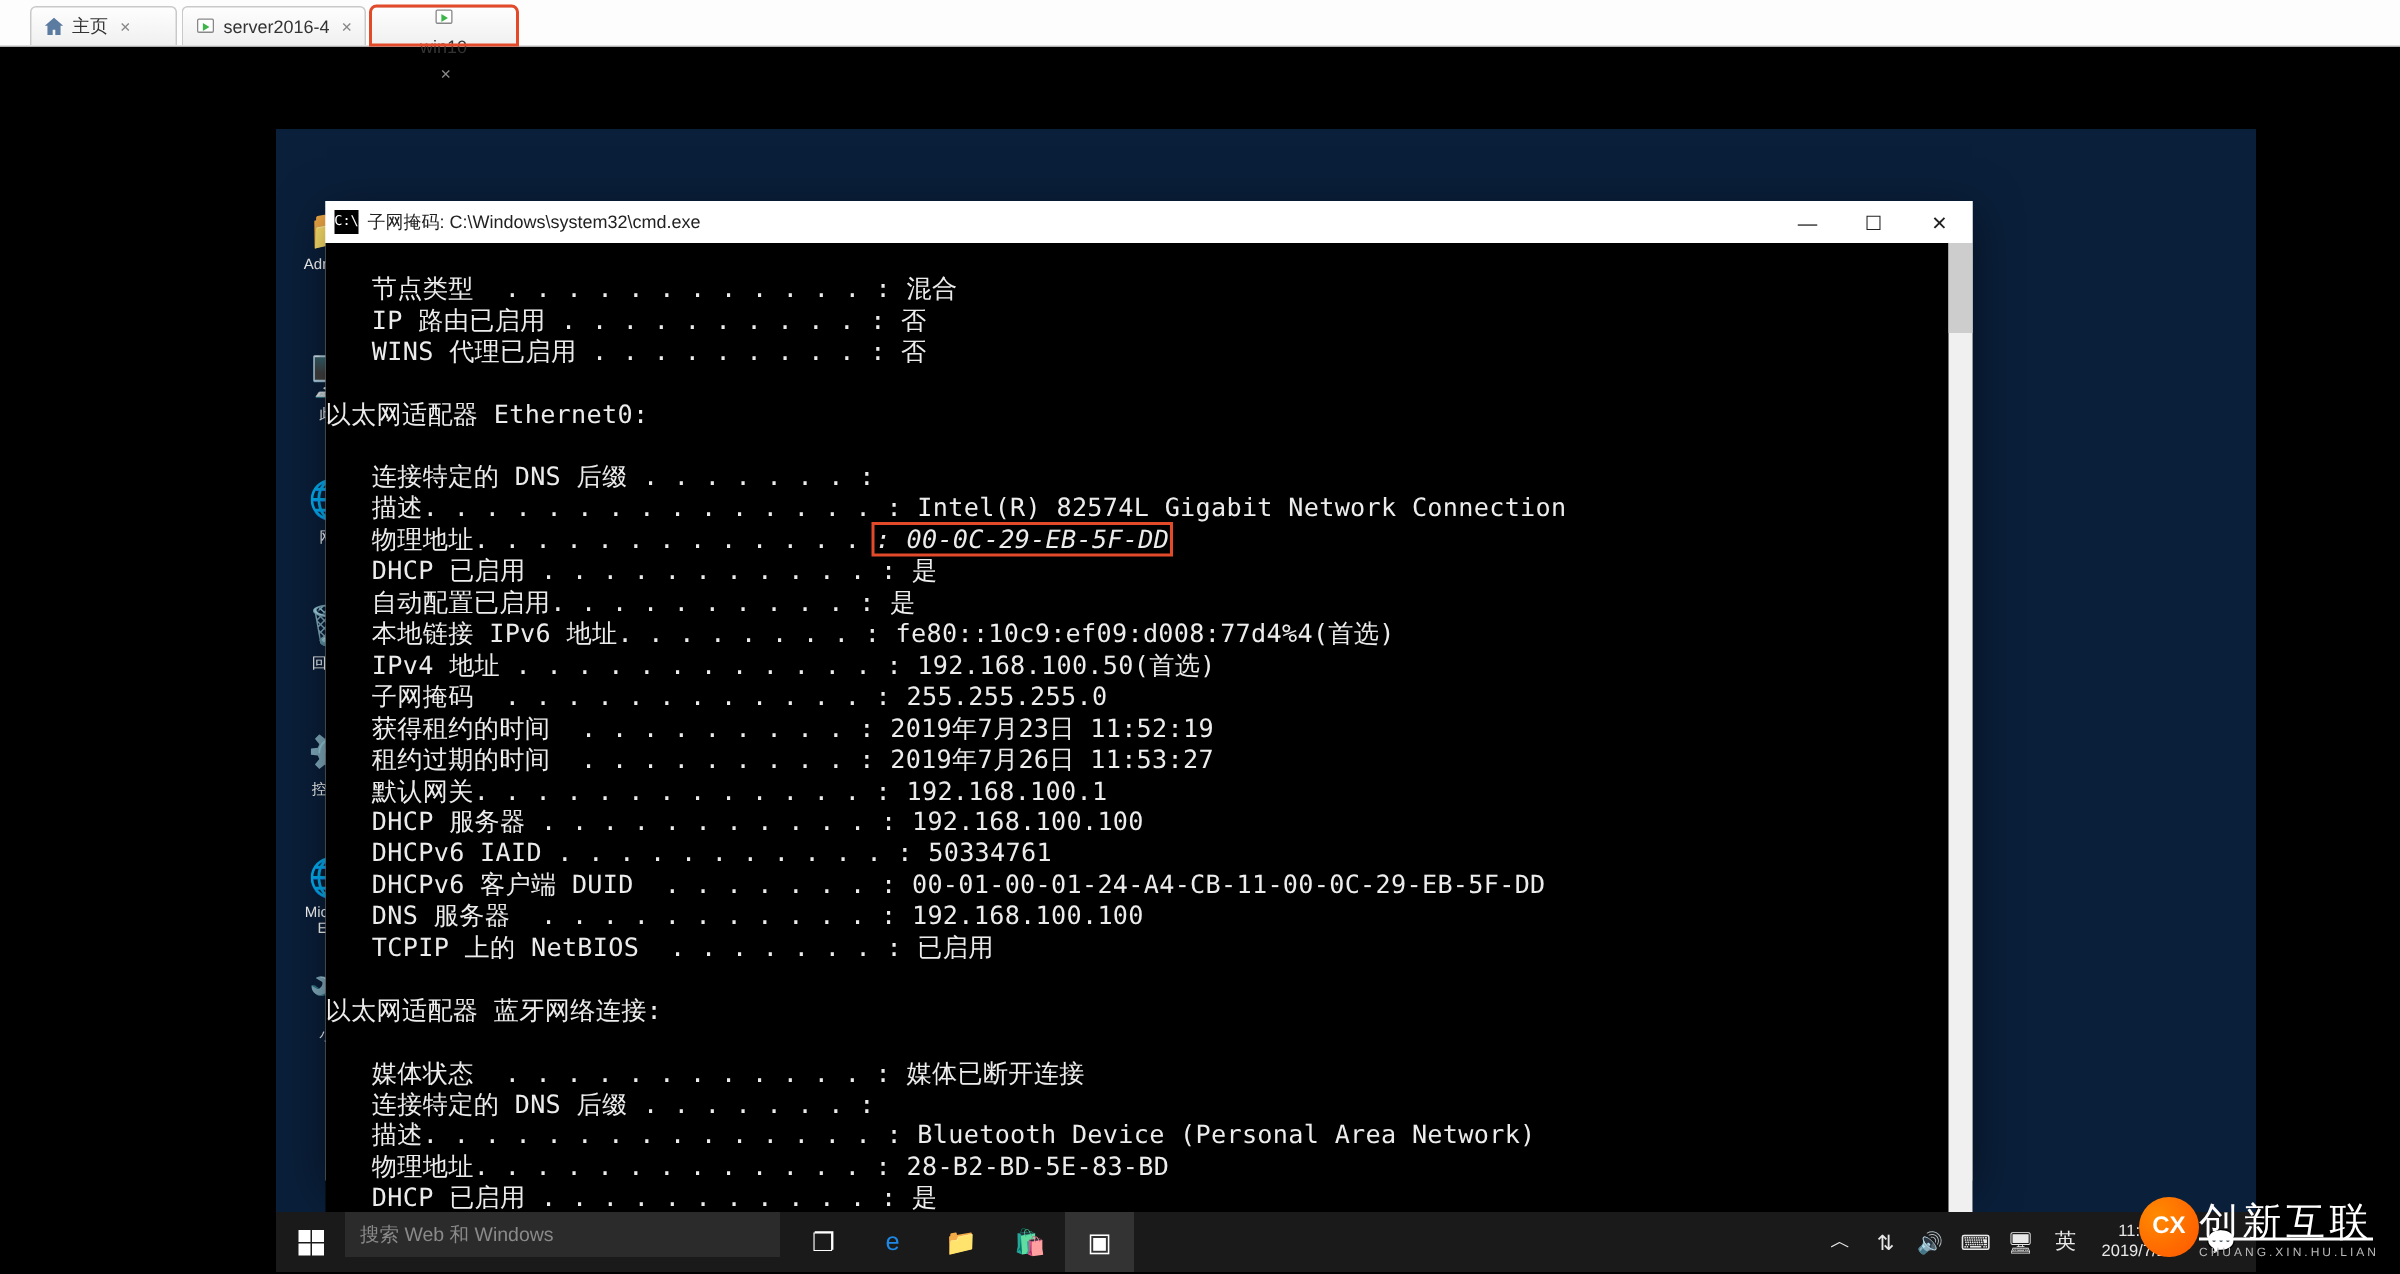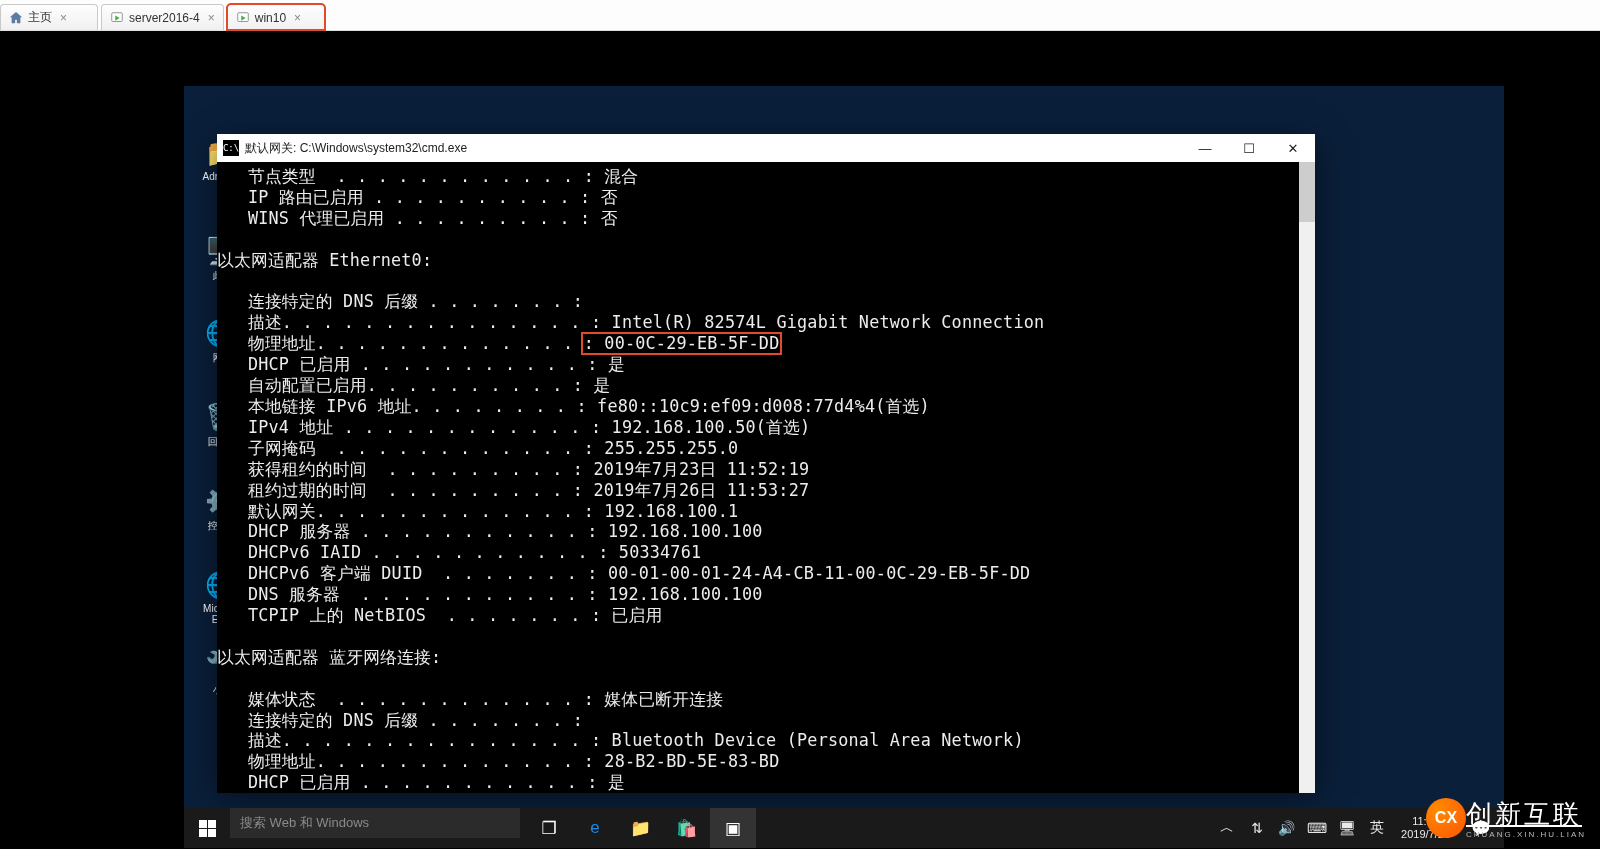--- a/index.html
+++ b/index.html
@@ -10,21 +10,21 @@
     overflow: hidden;
     font-family: "Segoe UI", Arial, sans-serif;
     background: #000;
   }
   .tab-strip {
     height: 30px;
     background: #fdfdfd;
     display: flex;
     align-items: stretch;
     border-bottom: 1px solid #ddd;
-    padding-left: 0;
+    padding-left: 20px;
     position: relative;
     z-index: 50;
   }
   .tab {
     display: flex;
     align-items: center;
     padding: 0 8px;
     border: 1px solid #c9c9c9;
     background: linear-gradient(#fefefe, #f0f0f0);
     margin-top: 4px;
@@ -34,20 +34,21 @@
     font-size: 12px;
     color: #333;
     cursor: pointer;
     gap: 5px;
     min-width: 80px;
     height: 25px;
   }
   .tab.highlight {
     outline: 2px solid #e24a2a;
     outline-offset: -1px;
+    flex-direction: column;
   }
   .tab .close-x {
     color: #888;
     font-size: 12px;
     margin-left: 3px;
     line-height: 1;
   }
   .tab .icon {
     width: 14px; height: 14px;
     display: inline-block;
@@ -139,21 +140,21 @@
   .cmd-scroll {
     position: absolute;
     right: 0; top: 0; bottom: 0;
     width: 16px;
     background: #f0f0f0;
   }
   .cmd-scroll-thumb { position:absolute; top:0; left:0; right:0; height:60px; background:#cdcdcd;}
   .cmd-text {
     flex:1;
     overflow: hidden;
-    padding: 4px 0 0 0;
+    padding: 20px 0 0 0;
   }
   pre.console {
     margin: 0;
     font-family: "NSimSun","SimSun",Consolas,monospace;
     font-size: 16.8px;
     line-height: 20.9px;
     color: #ececec;
     letter-spacing: 0.2px;
     white-space: pre;
     position: relative;
@@ -295,38 +296,38 @@
 Ed...</span>
     </div>
     <div class="desk-icon di-tool">
       <span class="glyph">🔧</span>
       <span>小...</span>
     </div>
 
     <div class="cmd-window">
       <div class="cmd-title">
         <span class="ticon">C:\</span>
-        <span>默认网关: C:\Windows\system32\cmd.exe</span>
+        <span>子网掩码: C:\Windows\system32\cmd.exe</span>
         <div class="cmd-title-controls">
           <div class="wc">―</div>
           <div class="wc">☐</div>
           <div class="wc close">✕</div>
         </div>
       </div>
       <div class="cmd-body">
         <div class="cmd-text">
           <pre class="console" id="console">   节点类型  . . . . . . . . . . . . : 混合
    IP 路由已启用 . . . . . . . . . . : 否
    WINS 代理已启用 . . . . . . . . . : 否
 
 以太网适配器 Ethernet0:
 
    连接特定的 DNS 后缀 . . . . . . . :
    描述. . . . . . . . . . . . . . . : Intel(R) 82574L Gigabit Network Connection
-   物理地址. . . . . . . . . . . . . <span style="position: relative;">: 00-0C-29-EB-5F-DD<span class="mac-highlight" style="inset: -1px -3px -2px;"></span></span>
+   物理地址. . . . . . . . . . . . . <span style="position: relative; font-style: italic;">: 00-0C-29-EB-5F-DD<span class="mac-highlight" style="inset: -1px -3px -2px;"></span></span>
    DHCP 已启用 . . . . . . . . . . . : 是
    自动配置已启用. . . . . . . . . . : 是
    本地链接 IPv6 地址. . . . . . . . : fe80::10c9:ef09:d008:77d4%4(首选)
    IPv4 地址 . . . . . . . . . . . . : 192.168.100.50(首选)
    子网掩码  . . . . . . . . . . . . : 255.255.255.0
    获得租约的时间  . . . . . . . . . : 2019年7月23日 11:52:19
    租约过期的时间  . . . . . . . . . : 2019年7月26日 11:53:27
    默认网关. . . . . . . . . . . . . : 192.168.100.1
    DHCP 服务器 . . . . . . . . . . . : 192.168.100.100
    DHCPv6 IAID . . . . . . . . . . . : 50334761

